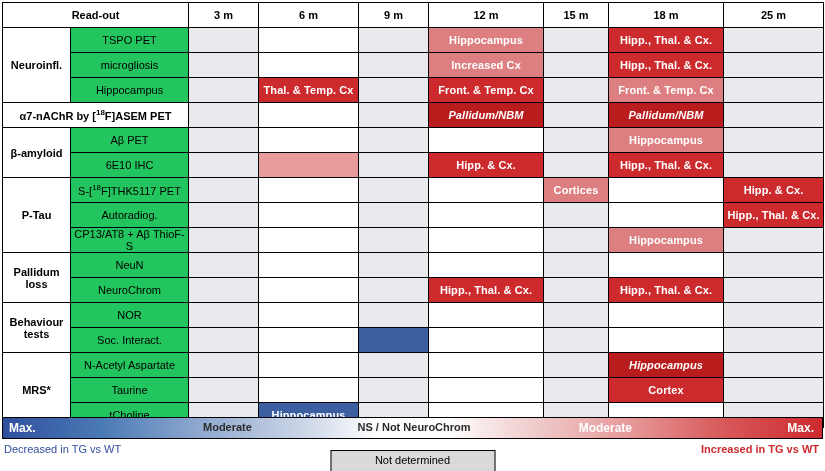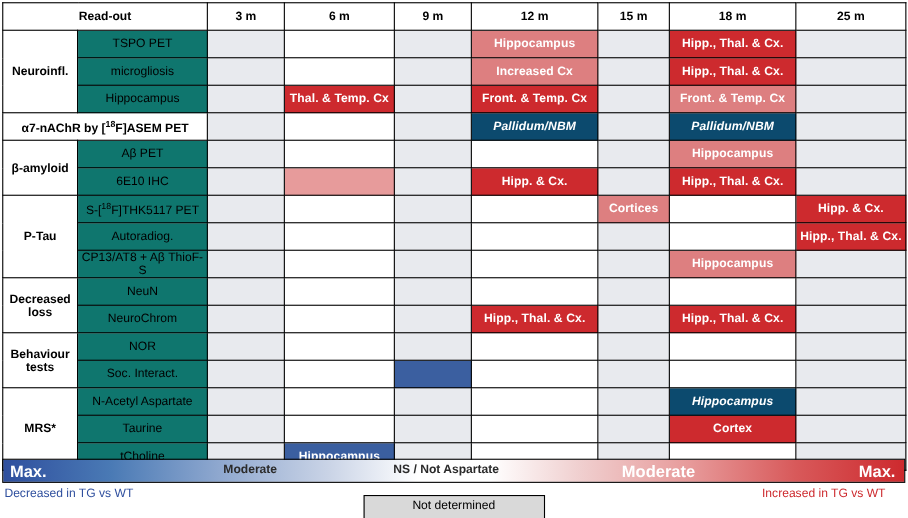--- a/index.html
+++ b/index.html
@@ -34,39 +34,39 @@
     font-size:11.5px;
   }
   td.grpname{
     background:#ffffff;
     font-weight:bold;
     font-size:11.5px;
     text-align:left;
     padding-left:5px;
   }
   td.rowlabel{
-    background:#0f766e;
+    background:#22c55e;
     text-align:left;
     padding-left:7px;
     font-size:11px;
     margin-left:47px;
   }
   td.cell{
     background:#ffffff;
     font-weight:bold;
     font-size:10.5px;
     color:#ffffff;
     letter-spacing:0.1px;
   }
   td.cell.grey{background:#e8eaee;}
   td.cell.white{background:#ffffff;}
   td.cell.red{background:#cd2a2e;color:#ffffff;}
   td.cell.lightred{background:#e79b9b;color:#ffffff;}
   td.cell.pinkred{background:#dd7f80;color:#ffffff;}
-  td.cell.blue{background:#0c4a6e;color:#ffffff;font-style:italic;}
+  td.cell.blue{background:#b91c1c;color:#ffffff;font-style:italic;}
   td.cell.darkblue{background:#3b5fa0;color:#ffffff;}
 
   
   #legend{
     position:absolute;
     left:2px;top:415px;
     width:821px;height:22px;
     border:1px solid #000;
     box-sizing:border-box;
     background:linear-gradient(to right,
@@ -76,41 +76,41 @@
       #c9d3e6 36%,
       #ffffff 46%,
       #ffffff 54%,
       #f0cfcf 64%,
       #e79b9b 76%,
       #d8595a 88%,
       #cd2a2e 100%);
   }
   #legend .lg{
     position:absolute;top:3px;
-    font-size:15px;font-weight:bold;
+    font-size:12px;font-weight:bold;
     color:#ffffff;
   }
   #legend .lgmid{
     position:absolute;top:3px;
     font-size:11px;font-weight:bold;
     color:#3a3a3a;
   }
   #legend .lgmax-l{left:6px;}
   #legend .lgmod-l{left:200px;color:#2b2b2b;}
   #legend .lgns{left:calc(50% - 55px);color:#2b2b2b;}
   #legend .lgmod-r{right:190px;color:#ffffff;}
   #legend .lgmax-r{right:8px;}
 
   #dec{
     position:absolute;left:4px;top:441px;
     font-size:11px;font-weight:normal;color:#2f4f9e;
   }
   #inc{
-    position:absolute;right:20px;top:441px;
-    font-size:11px;font-weight:normal;color:#cd2a2e;
+    position:absolute;right:6px;top:441px;
+    font-size:11px;font-weight:bold;color:#cd2a2e;
   }
   #notdet{
     position:absolute;left:50%;transform:translateX(-50%);
     top:448px;
     width:165px;height:36px;
     background:#d9d9d9;
     border:1px solid #000;
     font-size:11px;
     text-align:center;
     line-height:19px;
@@ -235,21 +235,21 @@
           <td class="rowlabel">CP13/AT8 + Aβ ThioF-S</td>
           <td class="cell grey"></td>
           <td class="cell white"></td>
           <td class="cell grey"></td>
           <td class="cell white"></td>
           <td class="cell grey"></td>
           <td class="cell pinkred">Hippocampus</td>
           <td class="cell grey"></td>
         </tr>
         <tr>
-          <td class="grpname" rowspan="2">Decreased loss</td>
+          <td class="grpname" rowspan="2">Pallidum loss</td>
           <td class="rowlabel">NeuN</td>
           <td class="cell grey"></td>
           <td class="cell white"></td>
           <td class="cell grey"></td>
           <td class="cell white"></td>
           <td class="cell grey"></td>
           <td class="cell white"></td>
           <td class="cell grey"></td>
         </tr>
         <tr>
@@ -313,21 +313,21 @@
           <td class="cell grey"></td>
           <td class="cell white"></td>
           <td class="cell grey"></td>
         </tr>
       </tbody>
   </table>
 
   <div id="legend">
     <span class="lg lgmax-l">Max.</span>
     <span class="lgmid lgmod-l">Moderate</span>
-    <span class="lgmid lgns">NS / Not Aspartate</span>
+    <span class="lgmid lgns">NS / Not NeuroChrom</span>
     <span class="lg lgmod-r">Moderate</span>
     <span class="lg lgmax-r">Max.</span>
   </div>
 
   <div id="dec">Decreased in TG vs WT</div>
   <div id="inc">Increased in TG vs WT</div>
   <div id="notdet">Not determined</div>
 
 </div>
 

